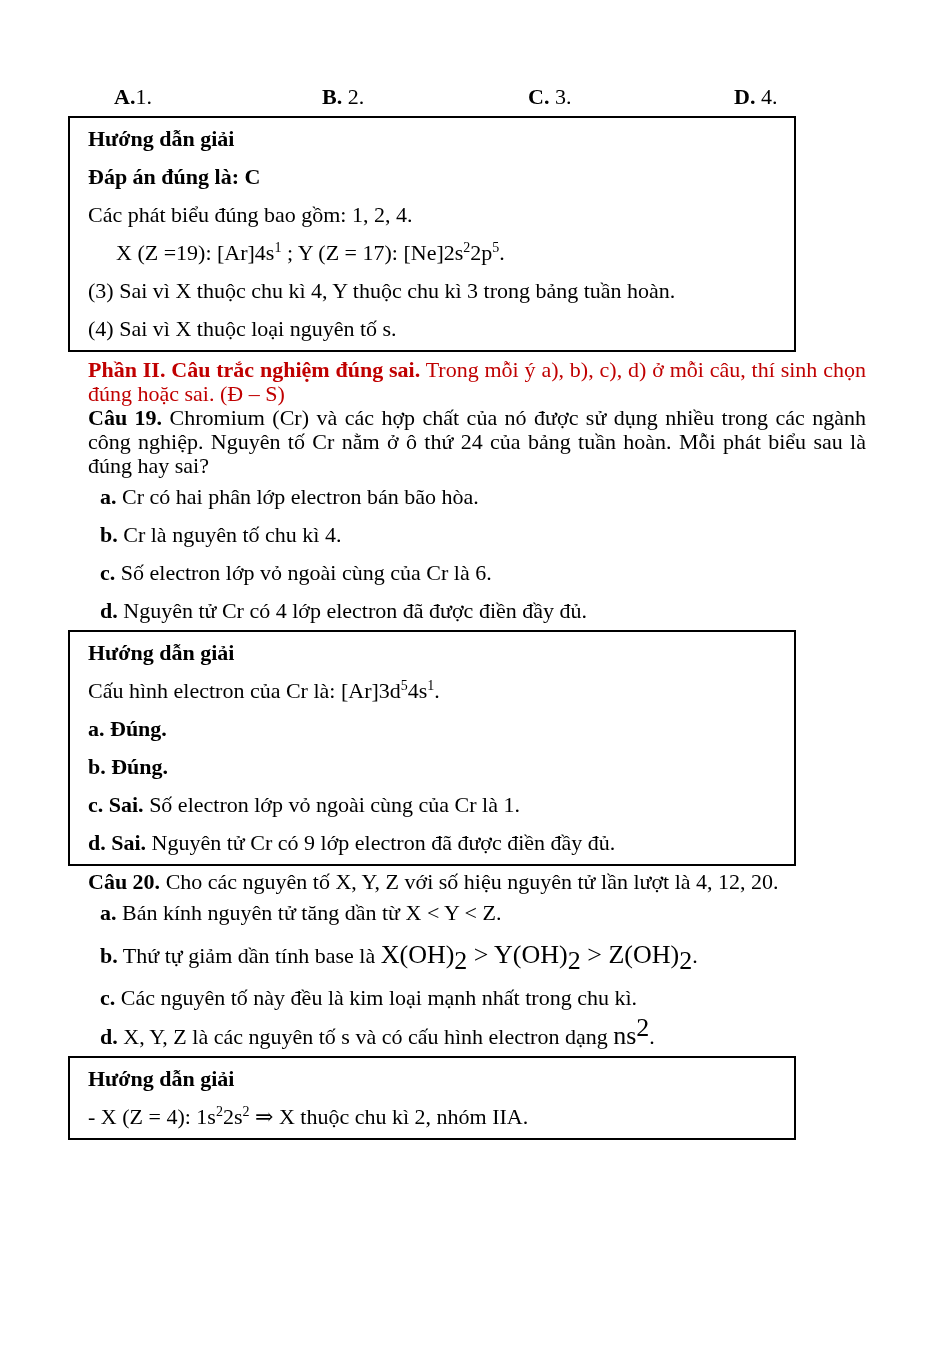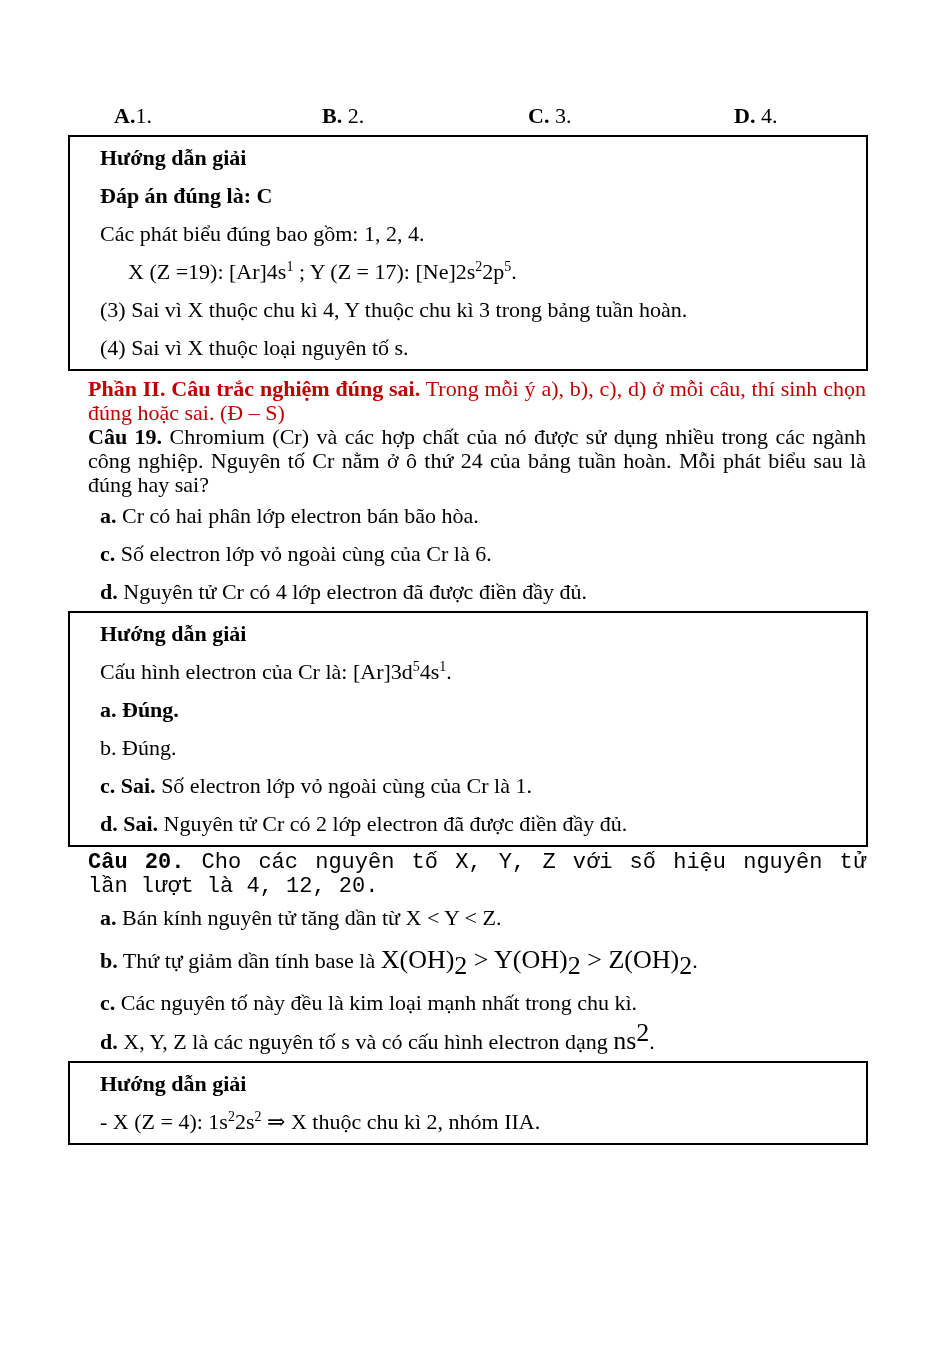--- a/index.html
+++ b/index.html
@@ -11,49 +11,49 @@
     color: #000000;
   }
   .page {
     position: relative;
     width: 952px; height: 1346px;
     overflow: hidden;
     background: #ffffff;
   }
   .content {
     position: absolute;
-    left: 88px; top: 96px;
+    left: 88px; top: 77px;
     width: 778px;
   }
   p { margin: 0; }
   .options-row {
     position: relative;
     height: 39px;
     line-height: 39px;
   }
   .opt { position: absolute; top: 0; white-space: nowrap; }
   .opt-0 { left: 26px; }
   .opt-1 { left: 234px; }
   .opt-2 { left: 440px; font-family: Liberation Serif, serif; }
   .opt-3 { left: 646px; }
   .box {
     box-sizing: border-box;
-    width: 800px;
+    width: 728px;
     margin-left: -20px;
     border: 2px solid #000000;
-    padding: 2px 16px 2px 30px;
+    padding: 2px 16px 2px 18px;
     background: #ffffff;
   }
   .bline { line-height: 38px; }
   .para  { line-height: 24px; text-align: justify; }
   .sline { line-height: 38px; margin-left: 12px; }
   .math-line { line-height: 46px; }
   .indent { padding-left: 28px; }
   .mt6 { margin-top: 6px; }
-  .mt4 { margin-top: 4px; font-family: Liberation Mono, monospace; }
+  .mt4 { margin-top: 4px; }
   sup {
     font-size: 14px; line-height: 0;
     position: relative; top: -8px; vertical-align: baseline;
   }
   sub {
     font-size: 14px; line-height: 0;
     position: relative; top: 6px; vertical-align: baseline;
   }
   .math { font-size: 26px; }
 </style>
@@ -76,30 +76,31 @@
       <p class="bline"><span>Các phát biểu đúng bao gồm: 1, 2, 4.</span></p>
       <p class="bline indent"><span>X (Z =19): [Ar]4s</span><sup>1</sup><span> ; Y (Z = 17): [Ne]2s</span><sup>2</sup><span>2p</span><sup>5</sup><span>.</span></p>
       <p class="bline"><span>(3) Sai vì X thuộc chu kì 4, Y thuộc chu kì 3 trong bảng tuần hoàn.</span></p>
       <p class="bline"><span>(4) Sai vì X thuộc loại nguyên tố s.</span></p>
     </div>
 
     <p class="para mt6" style="color: rgb(192, 0, 0);"><span style="font-weight: bold;">Phần II. Câu trắc nghiệm đúng sai.</span><span> Trong mỗi ý a), b), c), d) ở mỗi câu, thí sinh chọn đúng hoặc sai. (Đ – S)</span></p>
 
     <p class="para"><span style="font-weight: bold;">Câu 19.</span><span> Chromium (Cr) và các hợp chất của nó được sử dụng nhiều trong các ngành công nghiệp. Nguyên tố Cr nằm ở ô thứ 24 của bảng tuần hoàn. Mỗi phát biểu sau là đúng hay sai?</span></p>
     <p class="sline"><span style="font-weight: bold;">a.</span><span> Cr có hai phân lớp electron bán bão hòa.</span></p>
+    <p class="sline"><span style="font-weight: bold;">b.</span><span> Cr là nguyên tố chu kì 4.</span></p>
     <p class="sline"><span style="font-weight: bold;">c.</span><span> Số electron lớp vỏ ngoài cùng của Cr là 6.</span></p>
     <p class="sline"><span style="font-weight: bold;">d.</span><span> Nguyên tử Cr có 4 lớp electron đã được điền đầy đủ.</span></p>
 
     <div class="box">
       <p class="bline"><span style="font-weight: bold;">Hướng dẫn giải</span></p>
       <p class="bline"><span>Cấu hình electron của Cr là: [Ar]3d</span><sup>5</sup><span>4s</span><sup>1</sup><span>.</span></p>
       <p class="bline"><span style="font-weight: bold;">a. Đúng.</span></p>
-      <p class="bline"><span style="font-weight: normal;">b. Đúng.</span></p>
+      <p class="bline"><span style="font-weight: bold;">b. Đúng.</span></p>
       <p class="bline"><span style="font-weight: bold;">c. Sai.</span><span> Số electron lớp vỏ ngoài cùng của Cr là 1.</span></p>
-      <p class="bline"><span style="font-weight: bold;">d. Sai.</span><span> Nguyên tử Cr có 2 lớp electron đã được điền đầy đủ.</span></p>
+      <p class="bline"><span style="font-weight: bold;">d. Sai.</span><span> Nguyên tử Cr có 9 lớp electron đã được điền đầy đủ.</span></p>
     </div>
 
     <p class="para mt4"><span style="font-weight: bold;">Câu 20.</span><span> Cho các nguyên tố X, Y, Z với số hiệu nguyên tử lần lượt là 4, 12, 20.</span></p>
     <p class="sline"><span style="font-weight: bold;">a.</span><span> Bán kính nguyên tử tăng dần từ X &lt; Y &lt; Z.</span></p>
     <p class="sline math-line"><span style="font-weight: bold;">b.</span><span> Thứ tự giảm dần tính base là </span><span class="math">X(OH)</span><sub class="math">2</sub><span class="math"> &gt; </span><span class="math">Y(OH)</span><sub class="math">2</sub><span class="math"> &gt;  </span><span class="math">Z(OH)</span><sub class="math">2</sub><span>.</span></p>
     <p class="sline"><span style="font-weight: bold;">c.</span><span> Các nguyên tố này đều là kim loại mạnh nhất trong chu kì.</span></p>
     <p class="sline"><span style="font-weight: bold;">d.</span><span> X, Y, Z là các nguyên tố s và có cấu hình electron dạng </span><span class="math">ns</span><sup class="math">2</sup><span>.</span></p>
 
     <div class="box">
       <p class="bline"><span style="font-weight: bold;">Hướng dẫn giải</span></p>

